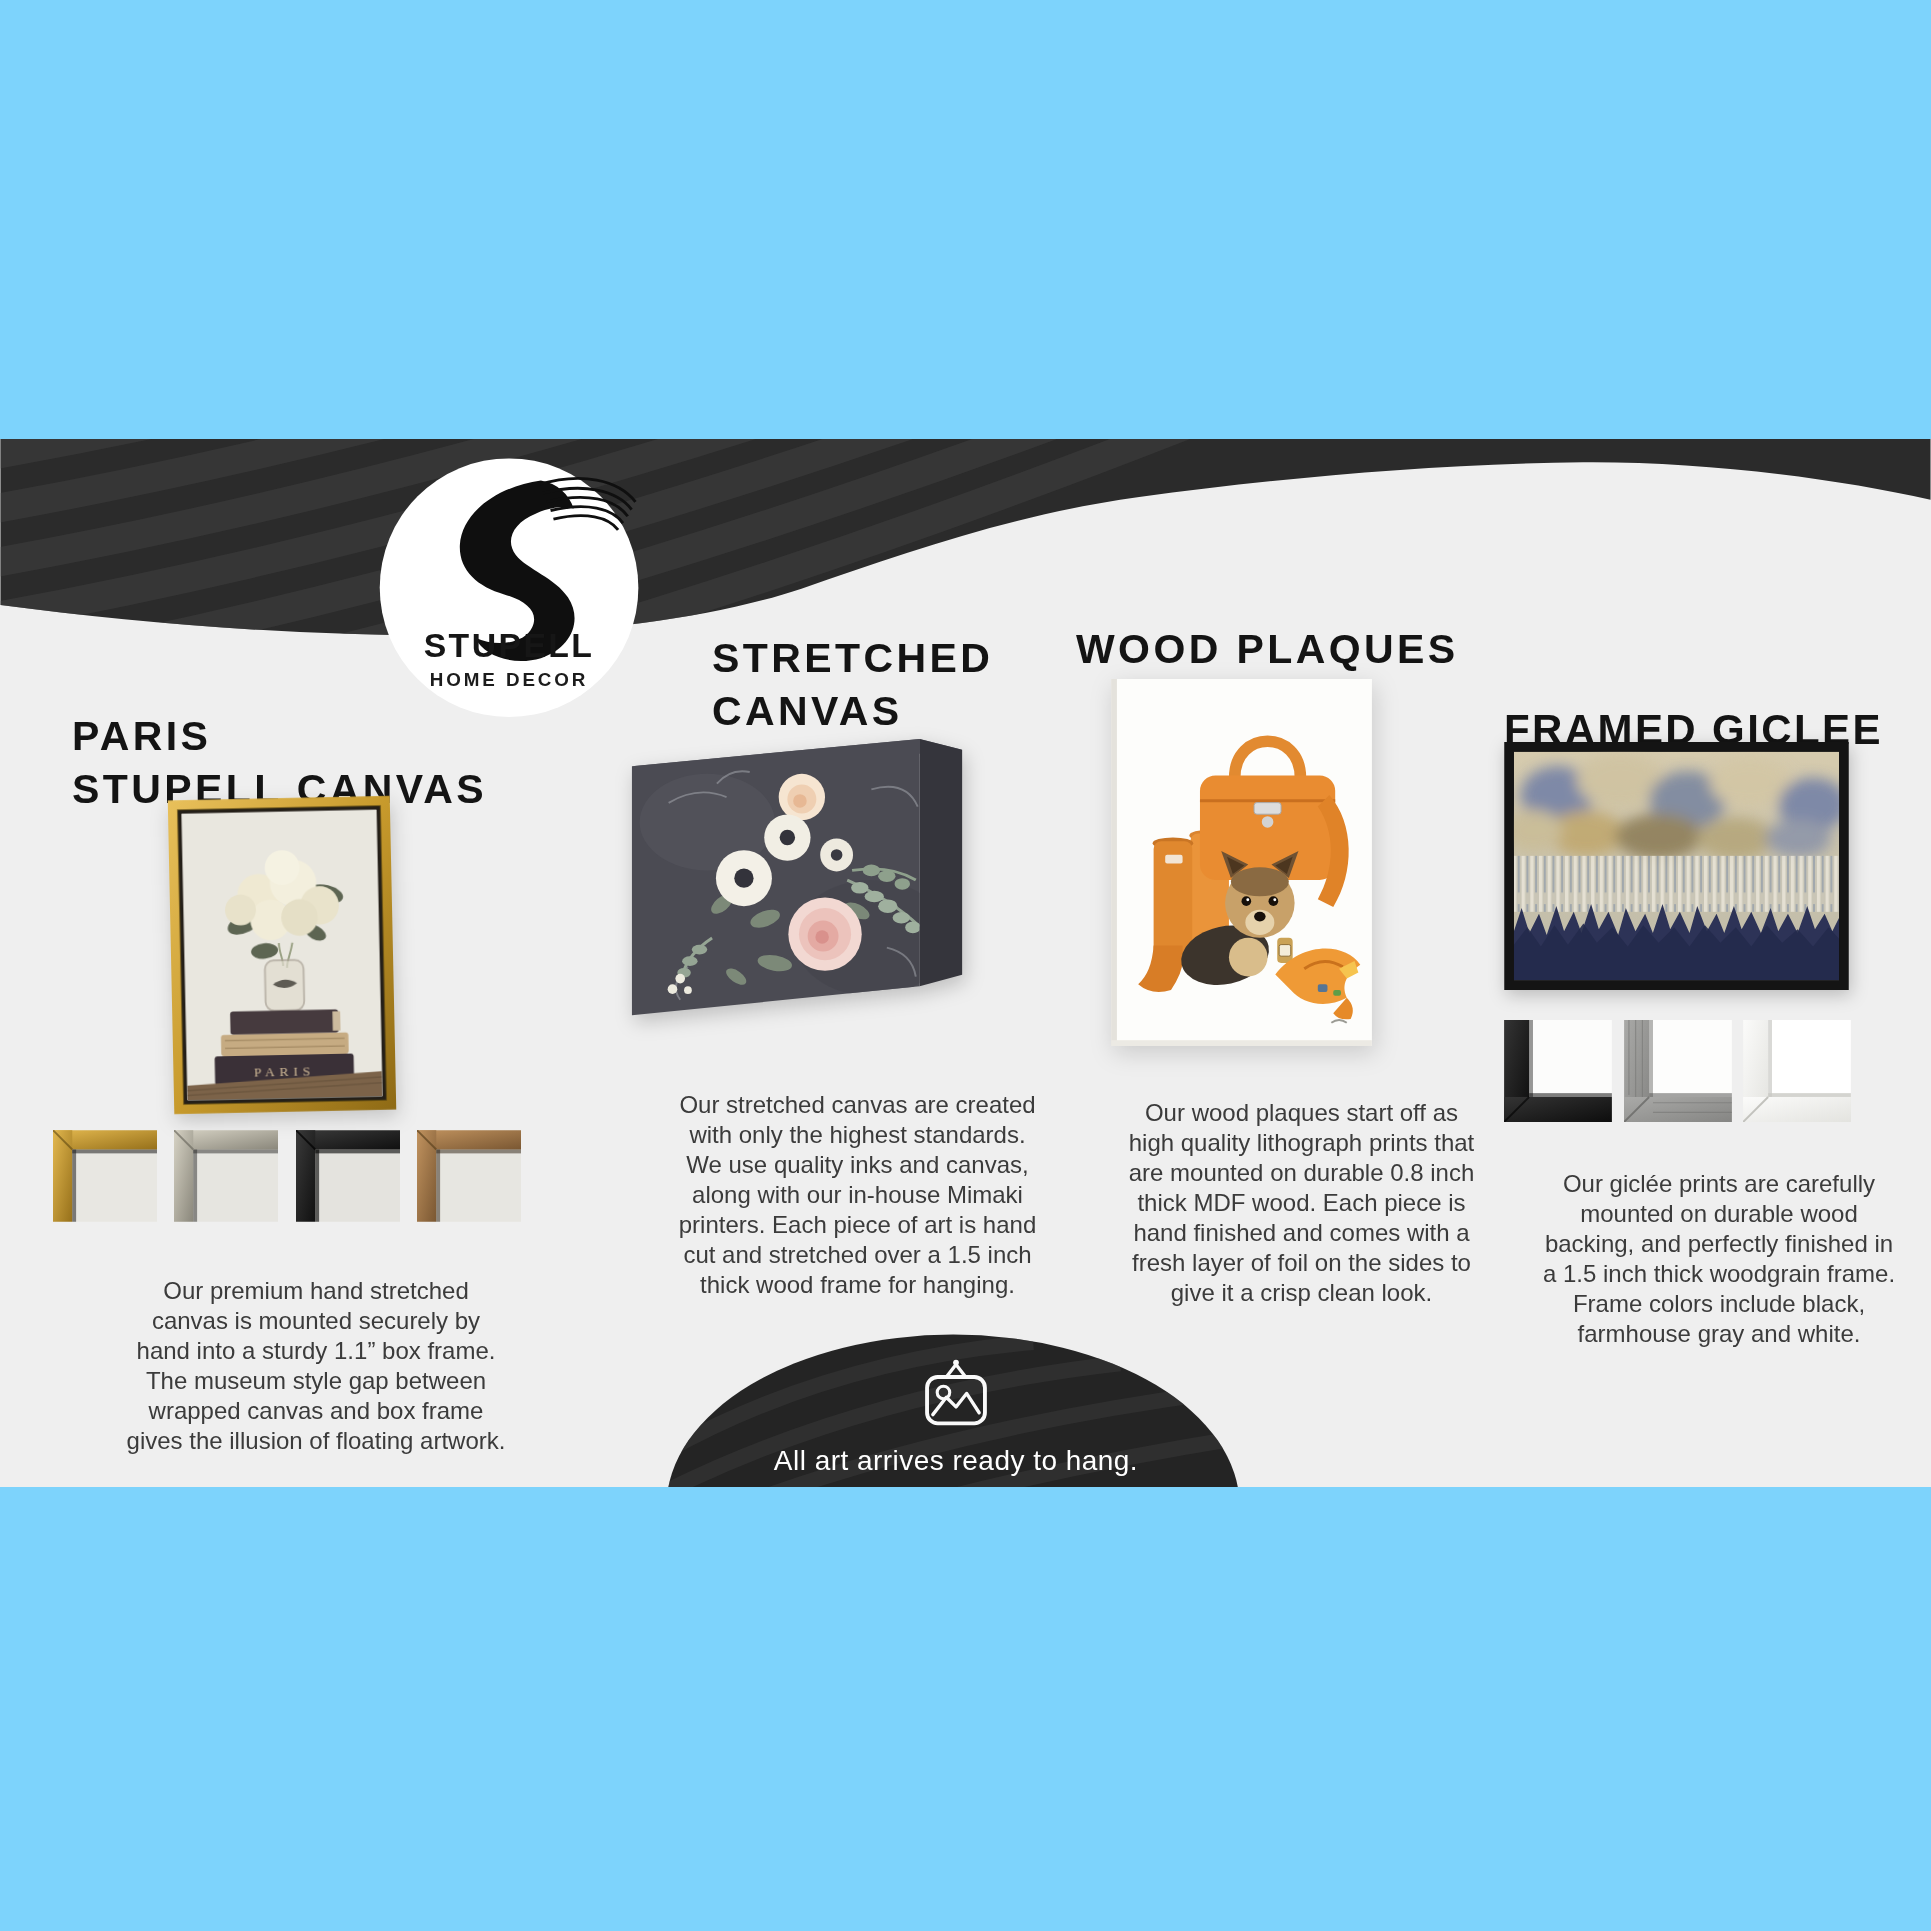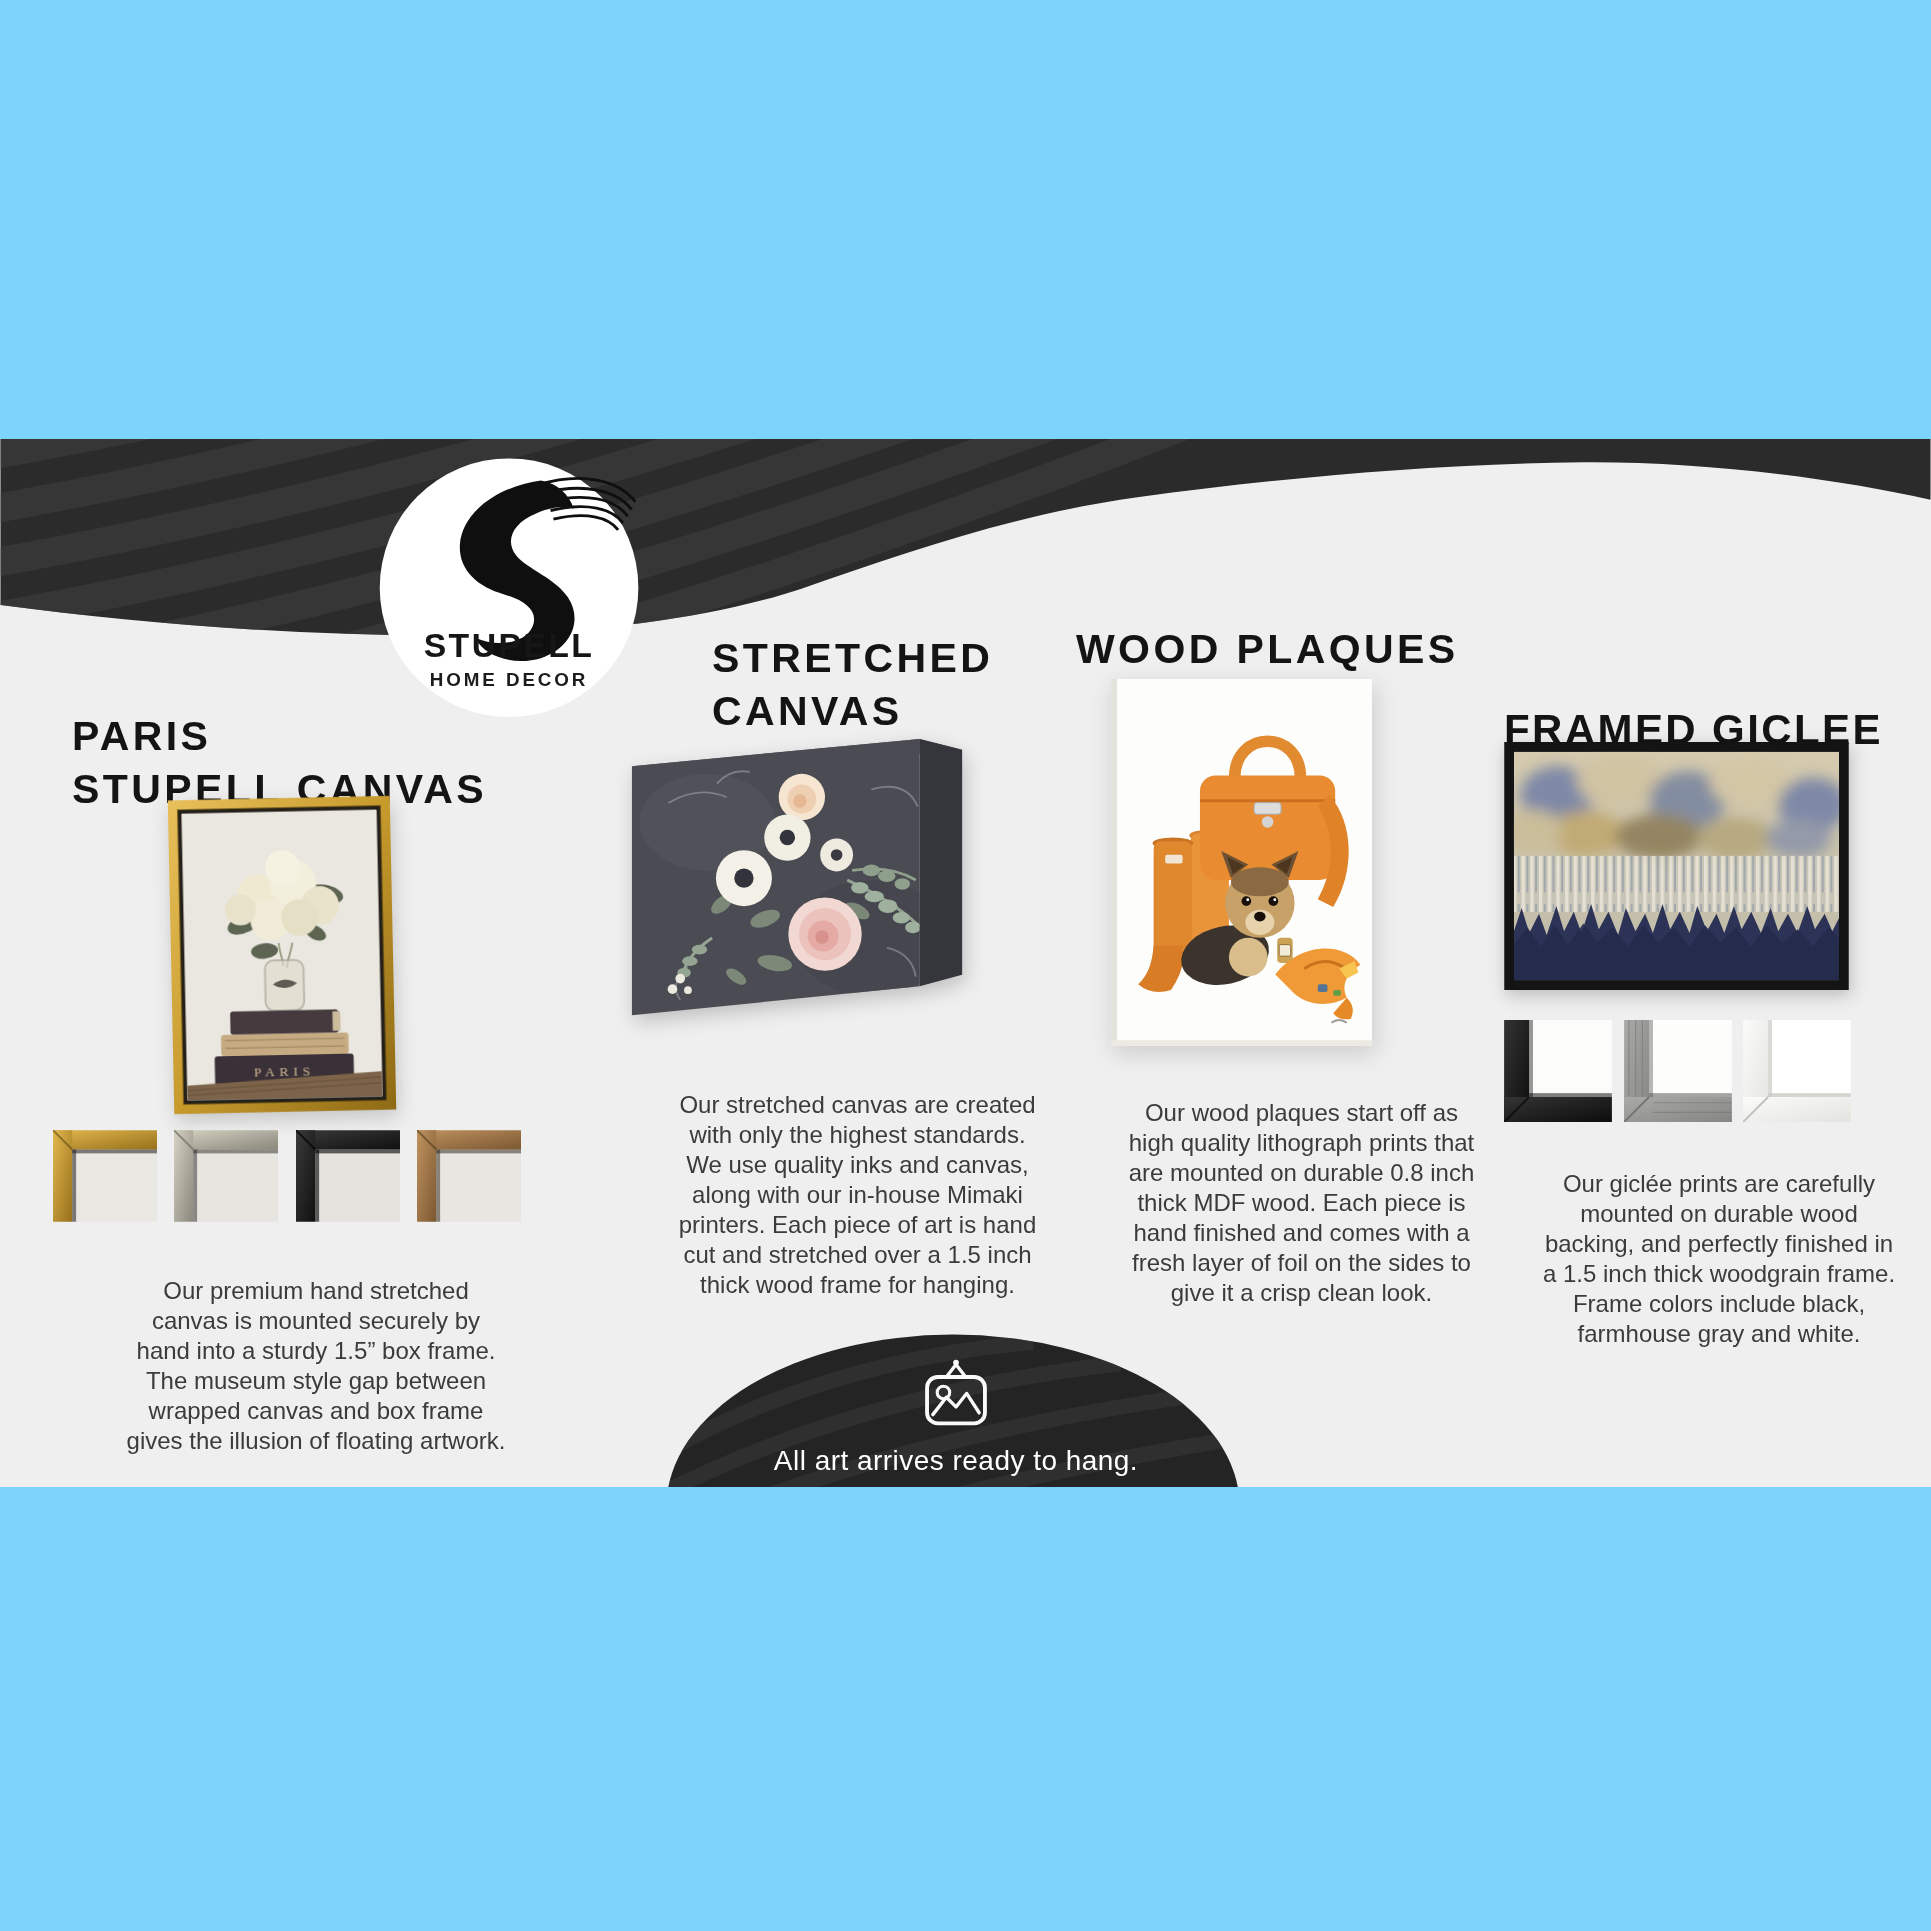--- a/index.html
+++ b/index.html
@@ -408,21 +408,21 @@
       <rect width="26" height="106" fill="url(#g4w)"></rect>
         <rect y="80" width="112" height="26" fill="url(#g4w)"></rect>
       <rect x="26" y="76" width="86" height="4" fill="#c9c9c4" opacity=".8"></rect>
       <rect x="26" width="4" height="80" fill="#c9c9c4" opacity=".7"></rect>
       <path d="M0,106 L26,80" stroke="#c2c2bd" stroke-width="2"></path>
     </svg>
   </div>
 
   <p class="sec-desc" id="desc-1">Our premium hand stretched
 canvas is mounted securely by
-hand into a sturdy 1.5” box frame.
+hand into a sturdy 1.1” box frame.
 The museum style gap between
 wrapped canvas and box frame
 gives the illusion of floating artwork.</p>
   <p class="sec-desc" id="desc-2">Our stretched canvas are created
 with only the highest standards.
 We use quality inks and canvas,
 along with our in-house Mimaki
 printers. Each piece of art is hand
 cut and stretched over a 1.5 inch
 thick wood frame for hanging.</p>

